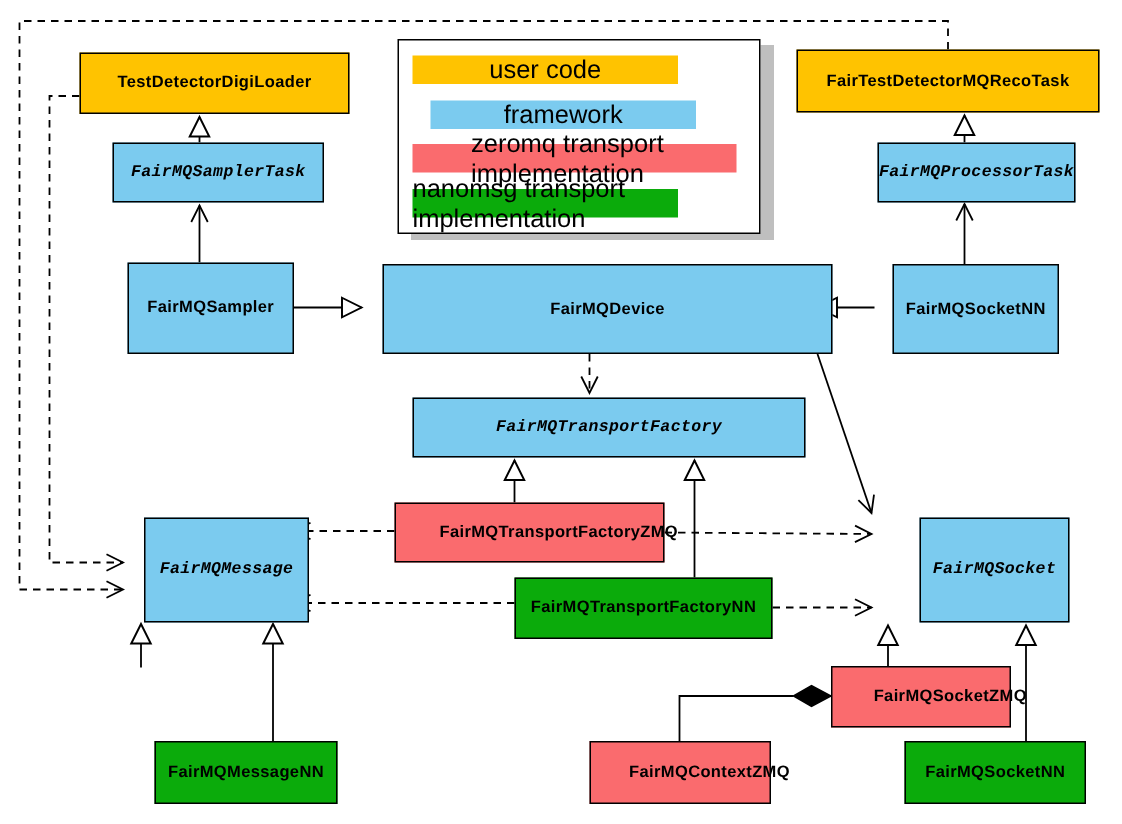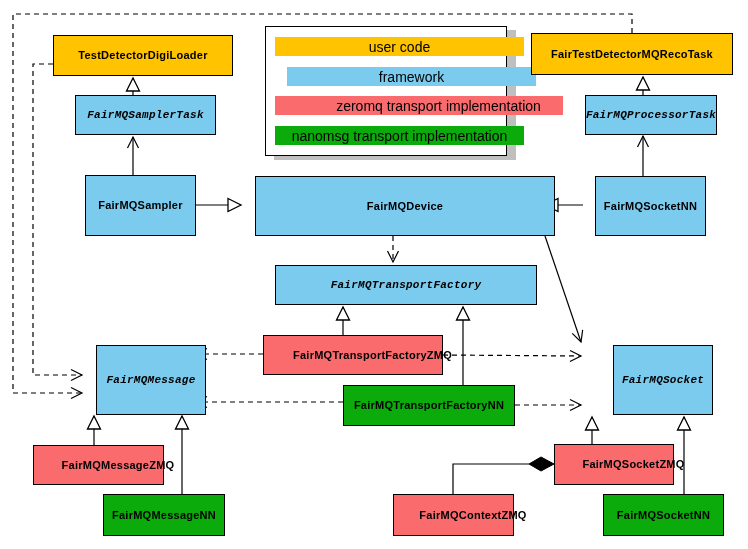--- a/index.html
+++ b/index.html
@@ -11,23 +11,23 @@
      font-weight:bold;font-size:11px;line-height:1.15;letter-spacing:.25px;
      color:#000;white-space:nowrap;}
   .abstract{font-style:italic;font-family:Liberation Mono, monospace;}
   .c-user{background:#FFC300;}
   .c-fw{background:#7BCBEF;margin-left:12px;}
   .c-zmq{background:#FA6B6E;padding-left:39px;}
   .c-nn{background:#0BAB0B;}
   .legend{position:absolute;left:265px;top:26px;width:242px;height:130px;
           background:#fff;border:1.5px solid #000;box-sizing:border-box;
           box-shadow:9px 4px 0 #bfbfbf;}
-  .legend .bar{position:absolute;left:9px;width:249px;height:19px;
+  .legend .bar{position:absolute;left:9px;width:177px;height:19px;
                display:flex;align-items:center;justify-content:center;
-               font-size:14px;color:#000;}
+               font-size:17px;color:#000;}
 </style>
 </head>
 <body>
 
 <div id="stage">
 
   <svg id="edges" width="748" height="549" viewBox="0 0 748 549">
     <defs>
       <marker id="tri" markerUnits="userSpaceOnUse" markerWidth="18" markerHeight="18" refX="14" refY="8" orient="auto">
         <path d="M1,1.5 L14,8 L1,14.5 Z" fill="#ffffff" stroke="#000" stroke-width="1.3"></path>
@@ -84,19 +84,18 @@
   <div class="n c-fw abstract" style="left:63px;top:95px;width:141px;height:40px;">FairMQSamplerTask</div>
   <div class="n c-fw abstract" style="left:573px;top:95px;width:132px;height:40px;text-align:right;">FairMQProcessorTask</div>
   <div class="n c-fw" style="left:73px;top:175px;width:111px;height:61px;">FairMQSampler</div>
   <div class="n c-fw" style="left:243px;top:176px;width:300px;height:60px;">FairMQDevice</div>
   <div class="n c-fw" style="left:583px;top:176px;width:111px;height:60px;">FairMQSocketNN</div>
   <div class="n c-fw abstract" style="left:263px;top:265px;width:262px;height:40px;">FairMQTransportFactory</div>
   <div class="n c-zmq" style="left:263px;top:335px;width:180px;height:40px;">FairMQTransportFactoryZMQ</div>
   <div class="n c-nn" style="left:343px;top:385px;width:172px;height:41px;">FairMQTransportFactoryNN</div>
   <div class="n c-fw abstract" style="left:84px;top:345px;width:110px;height:70px;">FairMQMessage</div>
   <div class="n c-fw abstract" style="left:601px;top:345px;width:100px;height:70px;">FairMQSocket</div>
-  <div class="n c-zmq" style="left:33px;top:445px;width:131px;height:40px;">FairMQMessageZMQ</div>
   <div class="n c-nn" style="left:103px;top:494px;width:122px;height:42px;">FairMQMessageNN</div>
   <div class="n c-zmq" style="left:554px;top:444px;width:120px;height:41px;">FairMQSocketZMQ</div>
   <div class="n c-nn" style="left:603px;top:494px;width:121px;height:42px;">FairMQSocketNN</div>
   <div class="n c-zmq" style="left:393px;top:494px;width:121px;height:42px;">FairMQContextZMQ</div>
 
 </div>
 
 </body></html>

